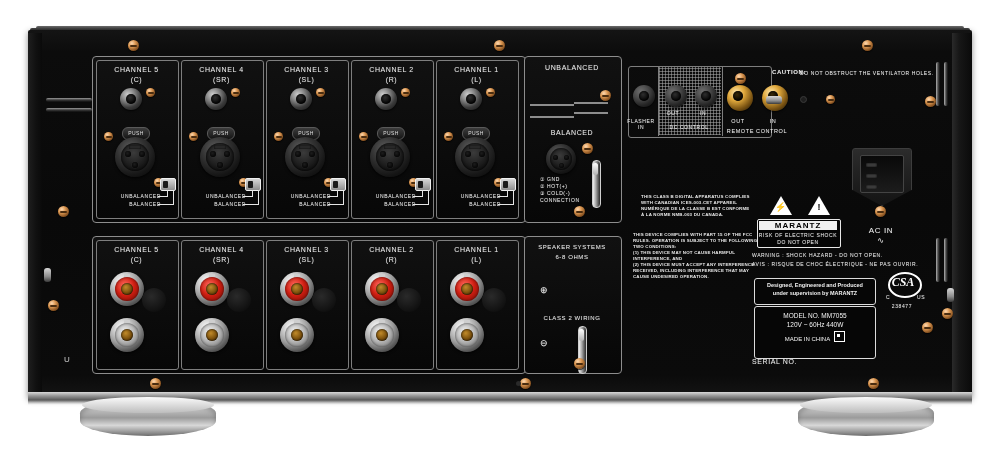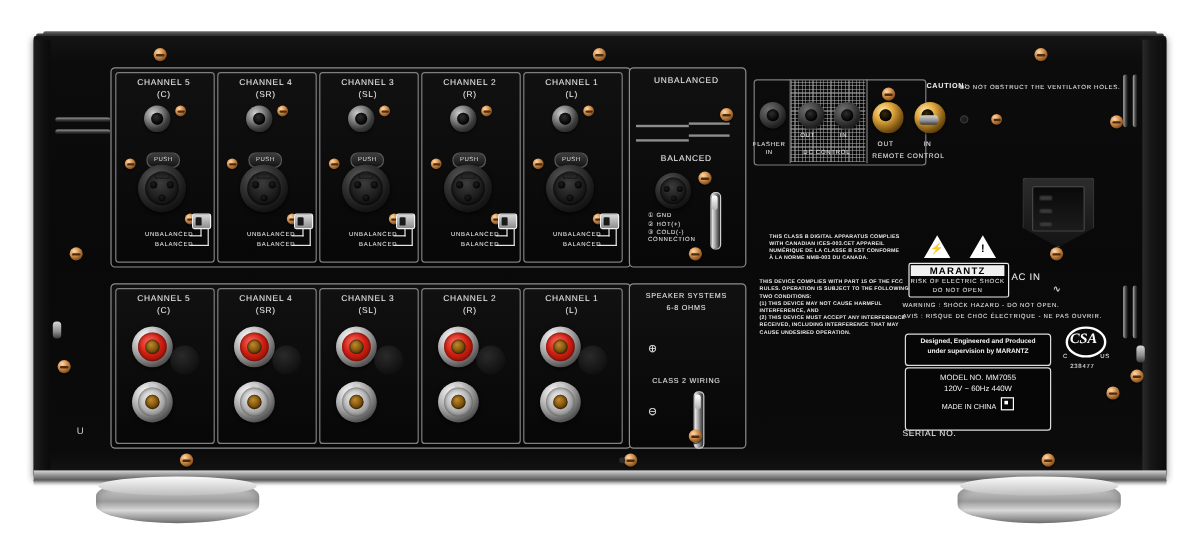--- a/index.html
+++ b/index.html
@@ -518,21 +518,21 @@
   <div class="lbl t5" style="left:800px;top:70px;width:200px;text-align:left;">DO NOT OBSTRUCT THE VENTILATOR HOLES.</div>
   <div class="dot" style="left:800px;top:96px;width:5px;height:5px;background:#1e1e1e;border:1px solid #3a3a3a;"></div>
   <div class="screw sm" style="left:826px;top:95px;"></div>
 
   <div class="ac-inlet" style="left:852px;top:148px;"></div>
   <div class="ac-window" style="left:860px;top:155px;"></div>
   <div class="ac-pin" style="left:866px;top:163px;"></div>
   <div class="ac-pin" style="left:866px;top:174px;"></div>
   <div class="ac-pin" style="left:866px;top:185px;"></div>
   <div class="screw" style="left:875px;top:206px;"></div>
-  <div class="lbl t8" style="left:820px;top:226px;width:70px;">AC IN</div>
+  <div class="lbl t8" style="left:846px;top:226px;width:70px;">AC IN</div>
   <div class="lbl t8" style="left:846px;top:236px;width:70px;">∿</div>
 
   <div class="fineprint" style="left:641px;top:194px;width:116px;">THIS CLASS B DIGITAL APPARATUS COMPLIES
 WITH CANADIAN ICES-003.CET APPAREIL
 NUMÉRIQUE DE LA CLASSE B EST CONFORME
 À LA NORME NMB-003 DU CANADA.</div>
   <div class="fineprint" style="left:633px;top:232px;width:126px;">THIS DEVICE COMPLIES WITH PART 15 OF THE FCC
 RULES. OPERATION IS SUBJECT TO THE FOLLOWING
 TWO CONDITIONS:
 (1) THIS DEVICE MAY NOT CAUSE HARMFUL

